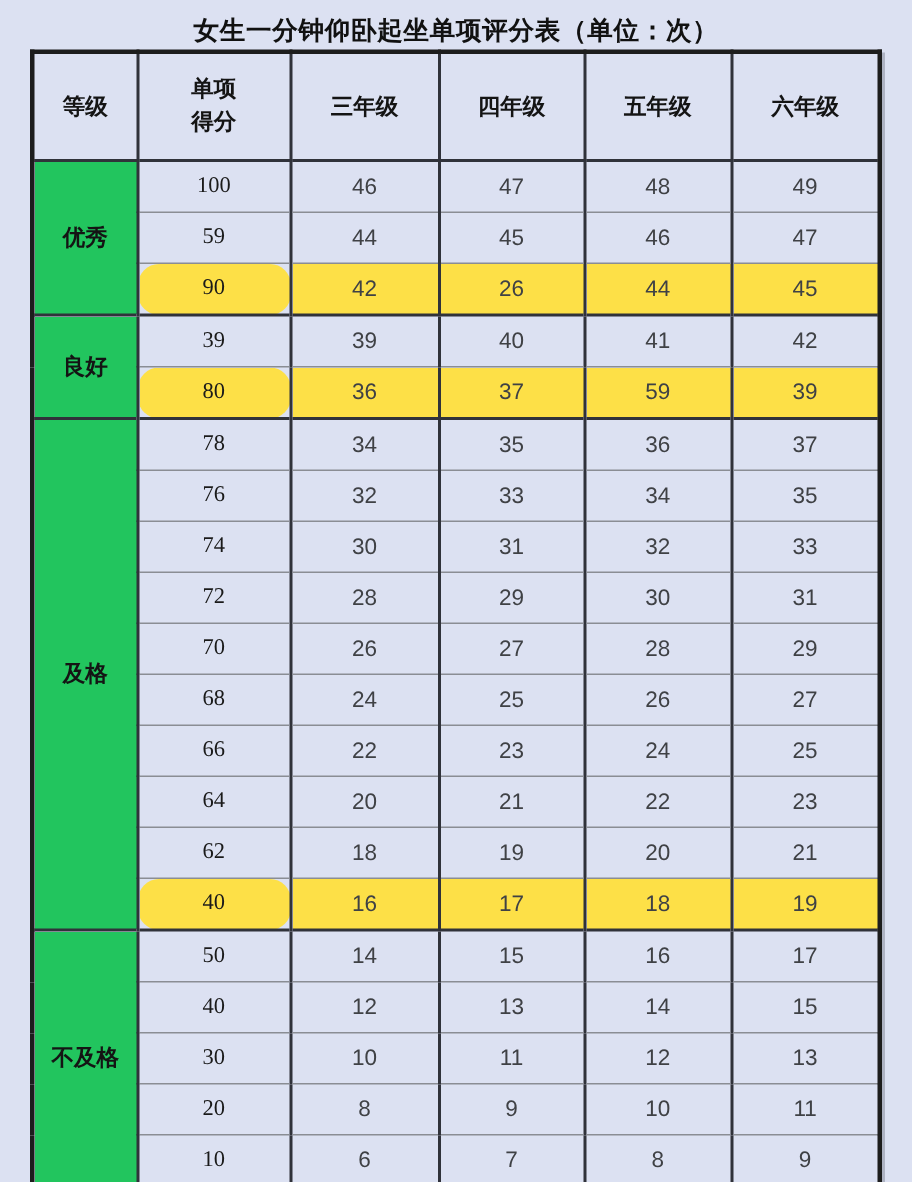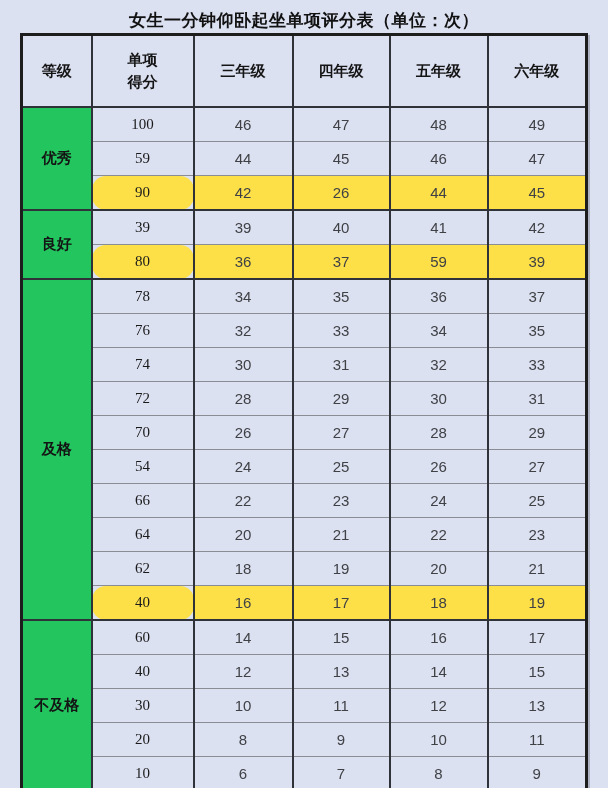--- a/index.html
+++ b/index.html
@@ -177,21 +177,21 @@
           <td class="value-cell">31</td>
         </tr>
         <tr>
           <td class="score-cell">70</td>
           <td class="value-cell">26</td>
           <td class="value-cell">27</td>
           <td class="value-cell">28</td>
           <td class="value-cell">29</td>
         </tr>
         <tr>
-          <td class="score-cell">54</td>
+          <td class="score-cell">68</td>
           <td class="value-cell">24</td>
           <td class="value-cell">25</td>
           <td class="value-cell">26</td>
           <td class="value-cell">27</td>
         </tr>
         <tr>
           <td class="score-cell">66</td>
           <td class="value-cell">22</td>
           <td class="value-cell">23</td>
           <td class="value-cell">24</td>
@@ -213,21 +213,21 @@
         </tr>
         <tr class="shaded">
           <td class="score-cell">40</td>
           <td class="value-cell">16</td>
           <td class="value-cell">17</td>
           <td class="value-cell">18</td>
           <td class="value-cell">19</td>
         </tr>
         <tr class="section-start">
           <td class="grade-cell" rowspan="5">不及格</td>
-          <td class="score-cell">60</td>
+          <td class="score-cell">50</td>
           <td class="value-cell">14</td>
           <td class="value-cell">15</td>
           <td class="value-cell">16</td>
           <td class="value-cell">17</td>
         </tr>
         <tr>
           <td class="score-cell">40</td>
           <td class="value-cell">12</td>
           <td class="value-cell">13</td>
           <td class="value-cell">14</td>

